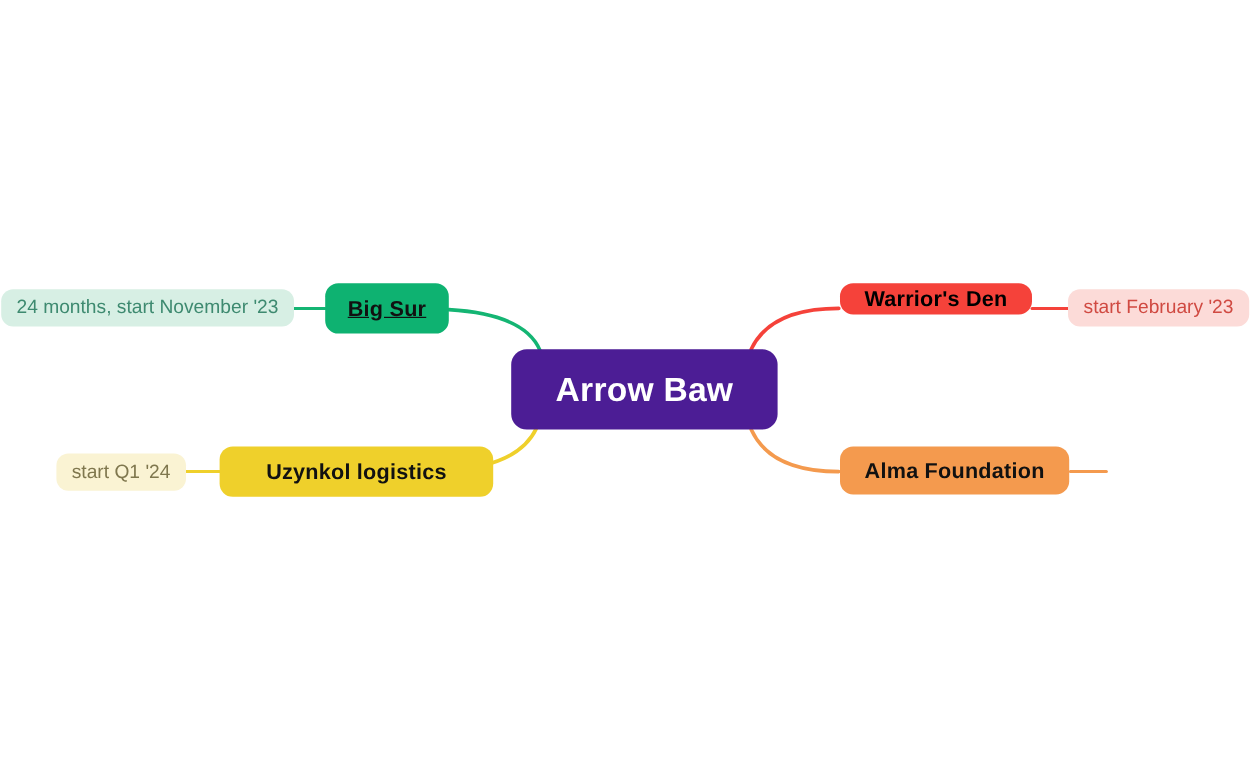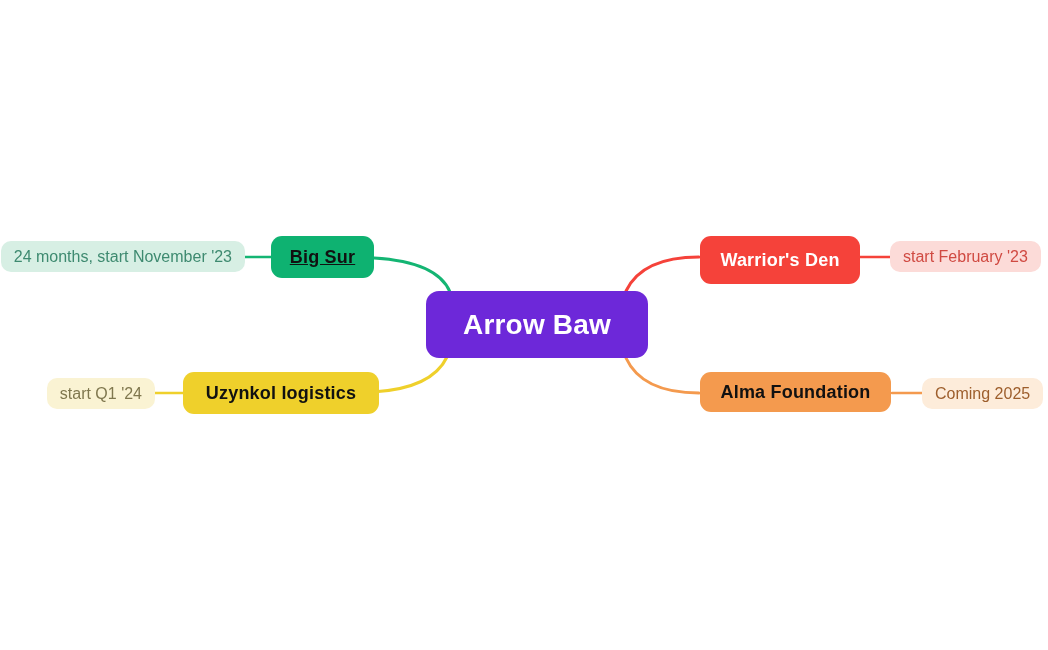--- a/index.html
+++ b/index.html
@@ -51,28 +51,28 @@
   .node--big-sur {
     left: 271px;
     top: 236px;
     width: 103px;
     height: 42px;
   }
   .node--warriors-den {
     left: 700px;
     top: 236px;
     width: 160px;
-    height: 48px;
-    color: #ffffff;
+    height: 26px;
+    color: #000000;
     text-align: center;
   }
   .node--uzynkol {
     left: 183px;
     top: 372px;
-    width: 196px;
+    width: 228px;
     height: 42px;
   }
   .node--alma {
     left: 700px;
     top: 372px;
     width: 191px;
     height: 40px;
   }
   .note {
     position: absolute;
@@ -109,25 +109,24 @@
     <path d="M860 257 L890 257" stroke="#f5423a" stroke-width="2.5" stroke-linecap="round"></path>
     <path d="M892 393 L922 393" stroke="#f49a4e" stroke-width="2.5" stroke-linecap="round"></path>
   </svg>
 
   <div class="note note--big-sur" style="background-color: rgb(215, 239, 228);">24 months, start November '23</div>
 
   <div class="note note--uzynkol" style="background-color: rgb(250, 243, 211);">start Q1 '24</div>
 
   <div class="note note--warriors" style="background-color: rgb(252, 219, 216);">start February '23</div>
 
-  <div class="note note--alma" style="background-color: rgb(253, 236, 218);">Coming 2025</div>
 
   <div class="node node--big-sur" style="background-color: rgb(14, 178, 113); text-decoration: underline;">Big Sur</div>
 
   <div class="node node--uzynkol" style="background-color: rgb(239, 208, 43);">Uzynkol logistics</div>
 
   <div class="node node--warriors-den" style="background-color: rgb(245, 66, 58);">Warrior's Den</div>
 
   <div class="node node--alma" style="background-color: rgb(244, 154, 78);">Alma Foundation</div>
 
-  <div class="node node--root" style="background-color: #6d28d9;">Arrow Baw</div>
+  <div class="node node--root" style="background-color: #4c1d95;">Arrow Baw</div>
 
 </div>
 
 </body></html>

